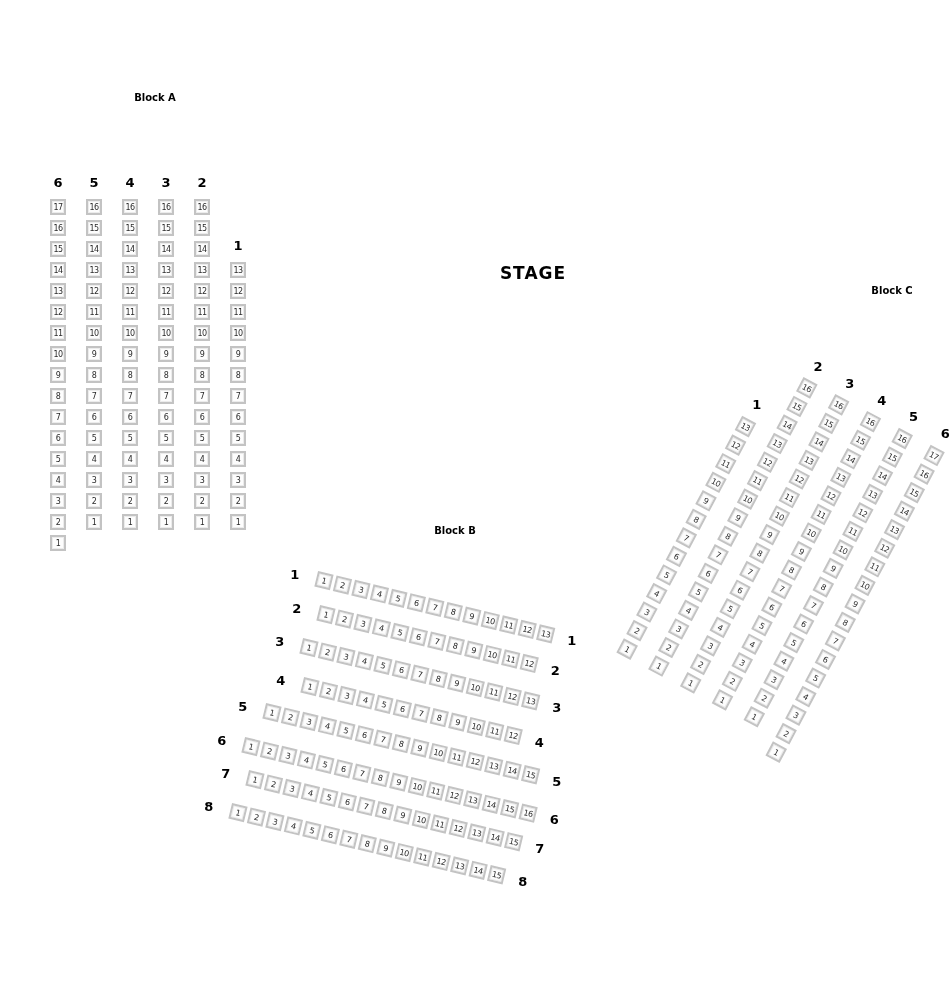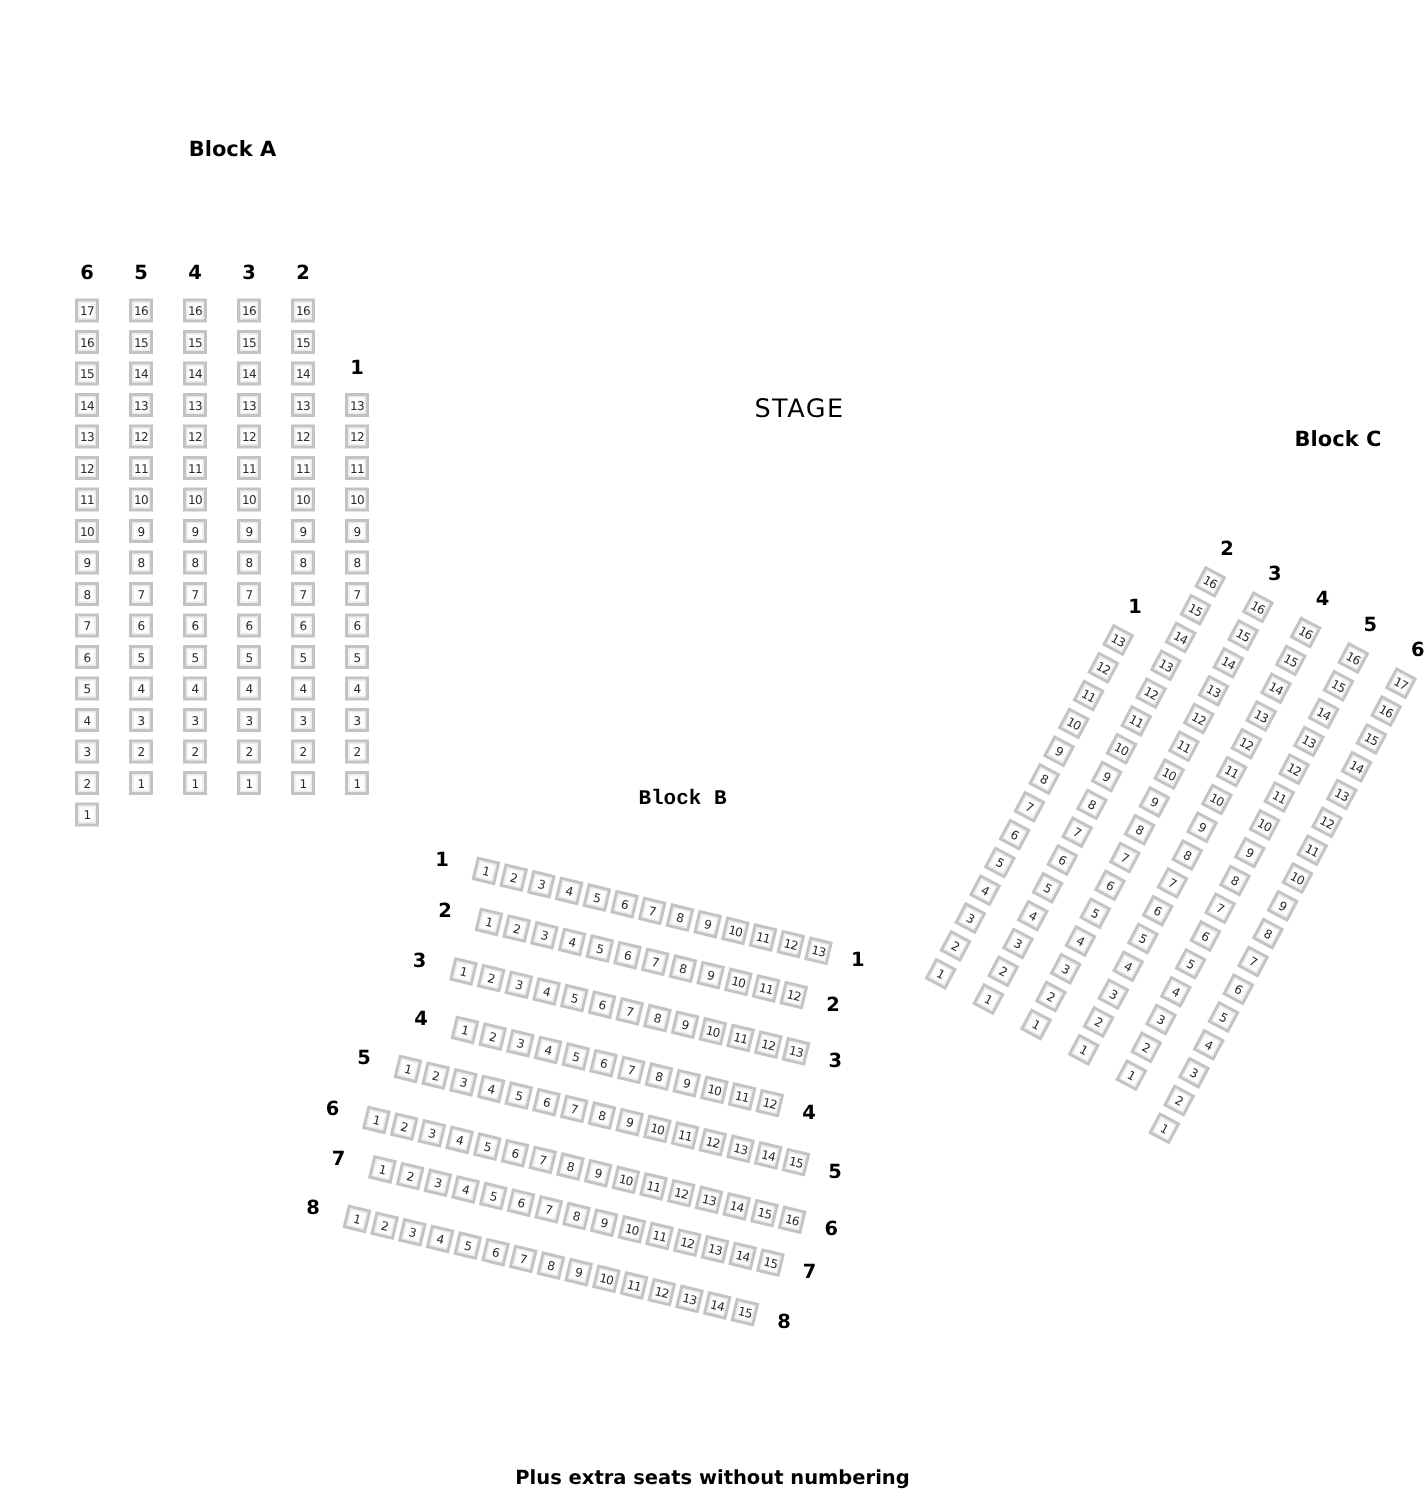--- a/index.html
+++ b/index.html
@@ -10,32 +10,32 @@
     color:#000;
     position:relative;
     overflow:hidden;
   }
   .canvas { position:absolute; inset:0; }
 
   .block-label {
     position:absolute;
     transform:translateX(-50%);
     font-weight:bold;
-    font-size:14px;
+    font-size:10px;
     white-space:nowrap;
   }
   #label-a { left:155px; top:92px; }
-  #label-b { left:455px; top:525px;font-family:Liberation Mono, monospace; }
+  #label-b { left:455px; top:525px; }
   #label-c { left:892px; top:285px; }
 
   .stage-label {
     position:absolute;
     left:533px; top:263px;
     transform:translateX(-50%);
-    font-weight:normal;
+    font-weight:bold;
     font-size:17px;
     letter-spacing:1px;
   }
 
   .footer-note {
     position:absolute;
     left:0; top:978px;
     width:950px;
     text-align:center;
     font-weight:bold;
@@ -484,15 +484,14 @@
         <div class="seat">10</div>
         <div class="seat">11</div>
         <div class="seat">12</div>
         <div class="seat">13</div>
         <div class="seat">14</div>
         <div class="seat">15</div>
         <div class="row-label end" style="transform: rotate(-13.5deg);">8</div>
       </div>
     </div>
 
-  <div class="footer-note">Plus extra seats without numbering</div>
 
 </div>
 
 </body></html>

